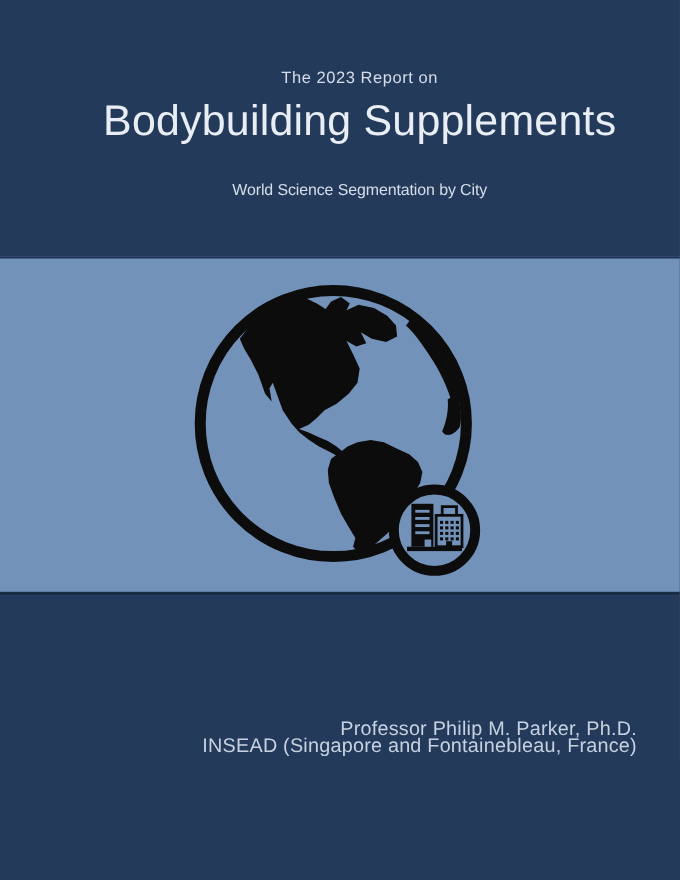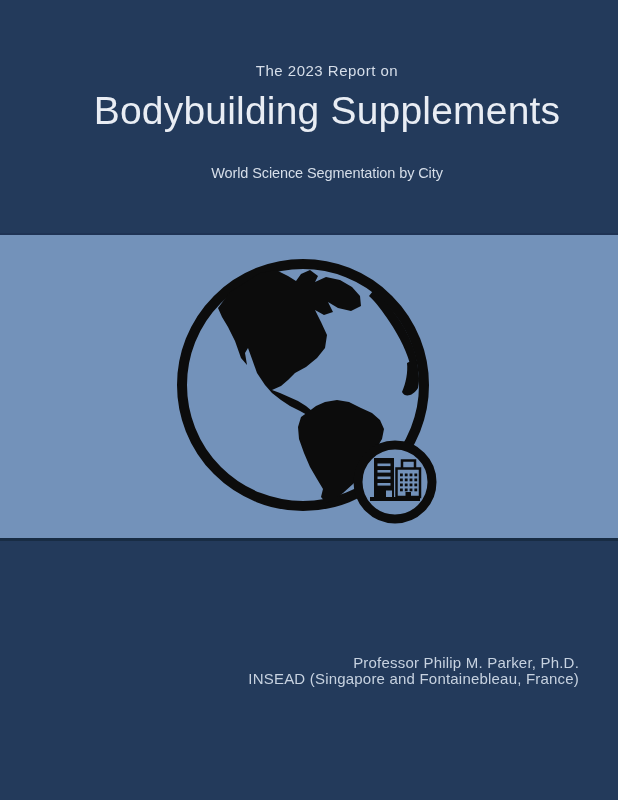--- a/index.html
+++ b/index.html
@@ -29,21 +29,21 @@
   .band{
     position:absolute; left:0; top:233px; width:100%; height:308px;
     background:var(--band);
     border-top:2px solid var(--band-edge-top);
     border-bottom:3px solid var(--band-edge-bottom);
     box-sizing:border-box;
   }
   .globe-wrap{position:absolute; left:158px; top:5px; width:290px; height:290px;}
   .author-block{
     position:absolute; top:655px; right:75px; text-align:right;
-    font-size:15px; line-height:15.6px; letter-spacing:0.2px; color:var(--text-author);margin-left:19px;
+    font-size:18px; line-height:15.6px; letter-spacing:0.2px; color:var(--text-author);margin-left:19px;
   }
 </style>
 </head>
 <body>
 
 <div class="page">
 
   <header class="masthead">
     <div class="report-line">The 2023 Report on</div>
     <h1 class="report-title">Bodybuilding Supplements</h1>

